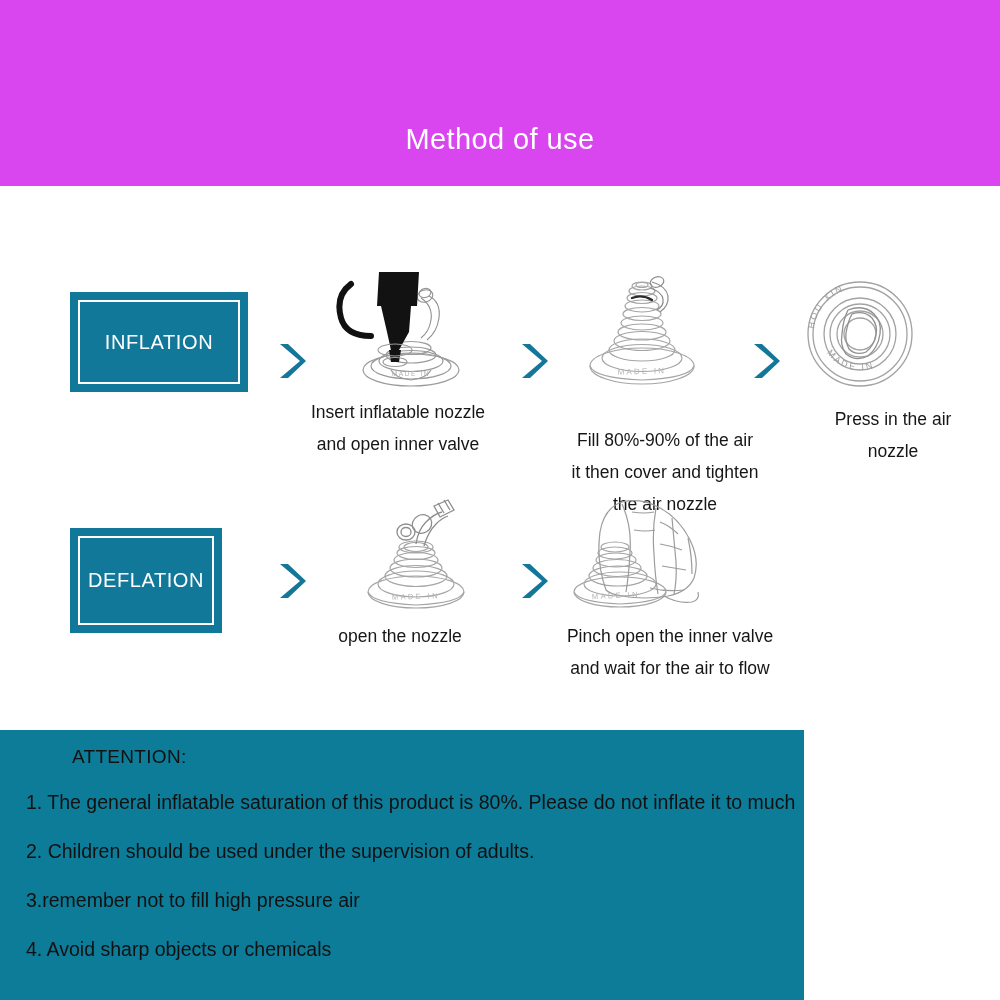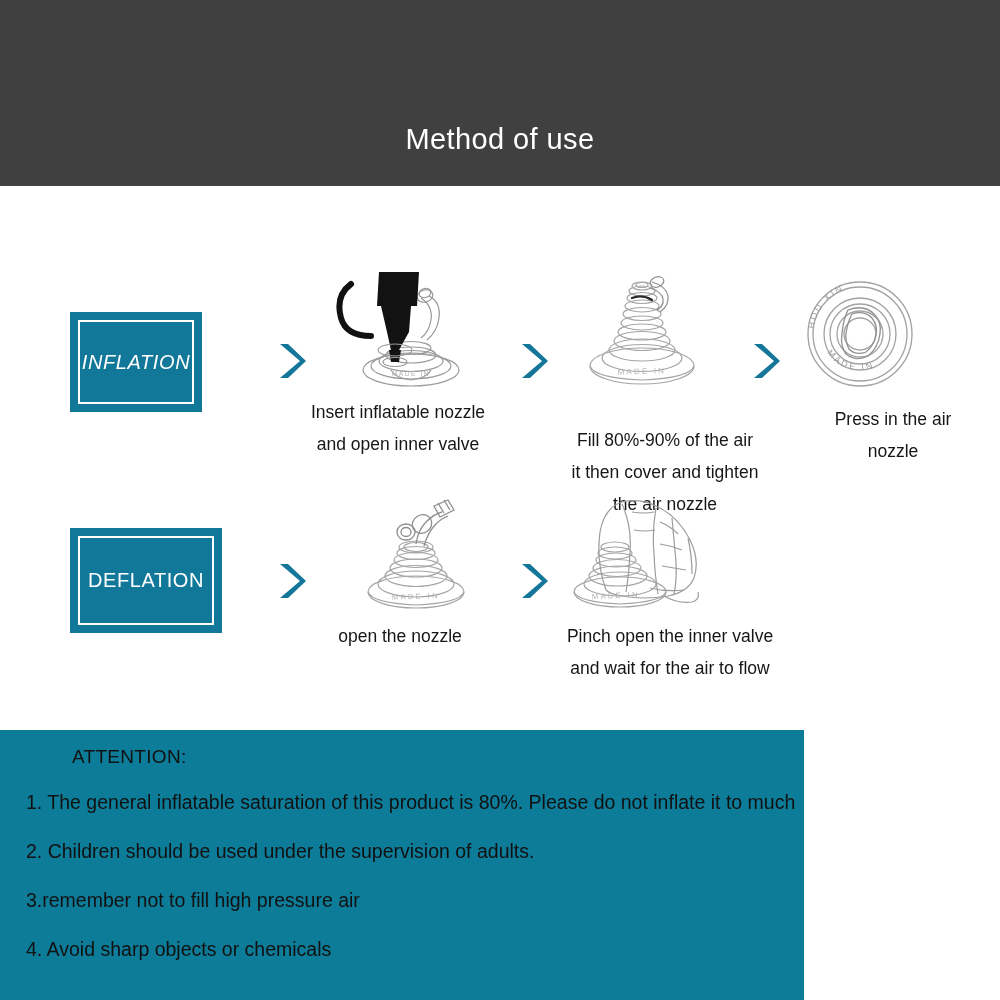--- a/index.html
+++ b/index.html
@@ -15,21 +15,21 @@
     position: relative;
   }
 
   
   .header-band {
     position: absolute;
     left: 0;
     top: 0;
     width: 1000px;
     height: 186px;
-    background: #404040;
+    background: #d946ef;
     display: flex;
     align-items: flex-end;
     justify-content: center;
   }
   .header-title {
     color: #ffffff;
     font-size: 29px;
     font-weight: 400;
     letter-spacing: 0.4px;
     padding-bottom: 30px;
@@ -63,24 +63,23 @@
     justify-content: center;
   }
   .label-box .inner span {
     color: #ffffff;
     font-size: 20px;
     letter-spacing: 0.6px;
     font-family: "Liberation Sans", sans-serif;
   }
   #box-inflation {
     left: 70px;
-    top: 312px;
-    width: 132px;
+    top: 292px;
+    width: 178px;
     height: 100px;
-    font-style: italic;
   }
   #box-deflation {
     left: 70px;
     top: 528px;
     width: 152px;
     height: 105px;
     text-align: right;
   }
 
   

